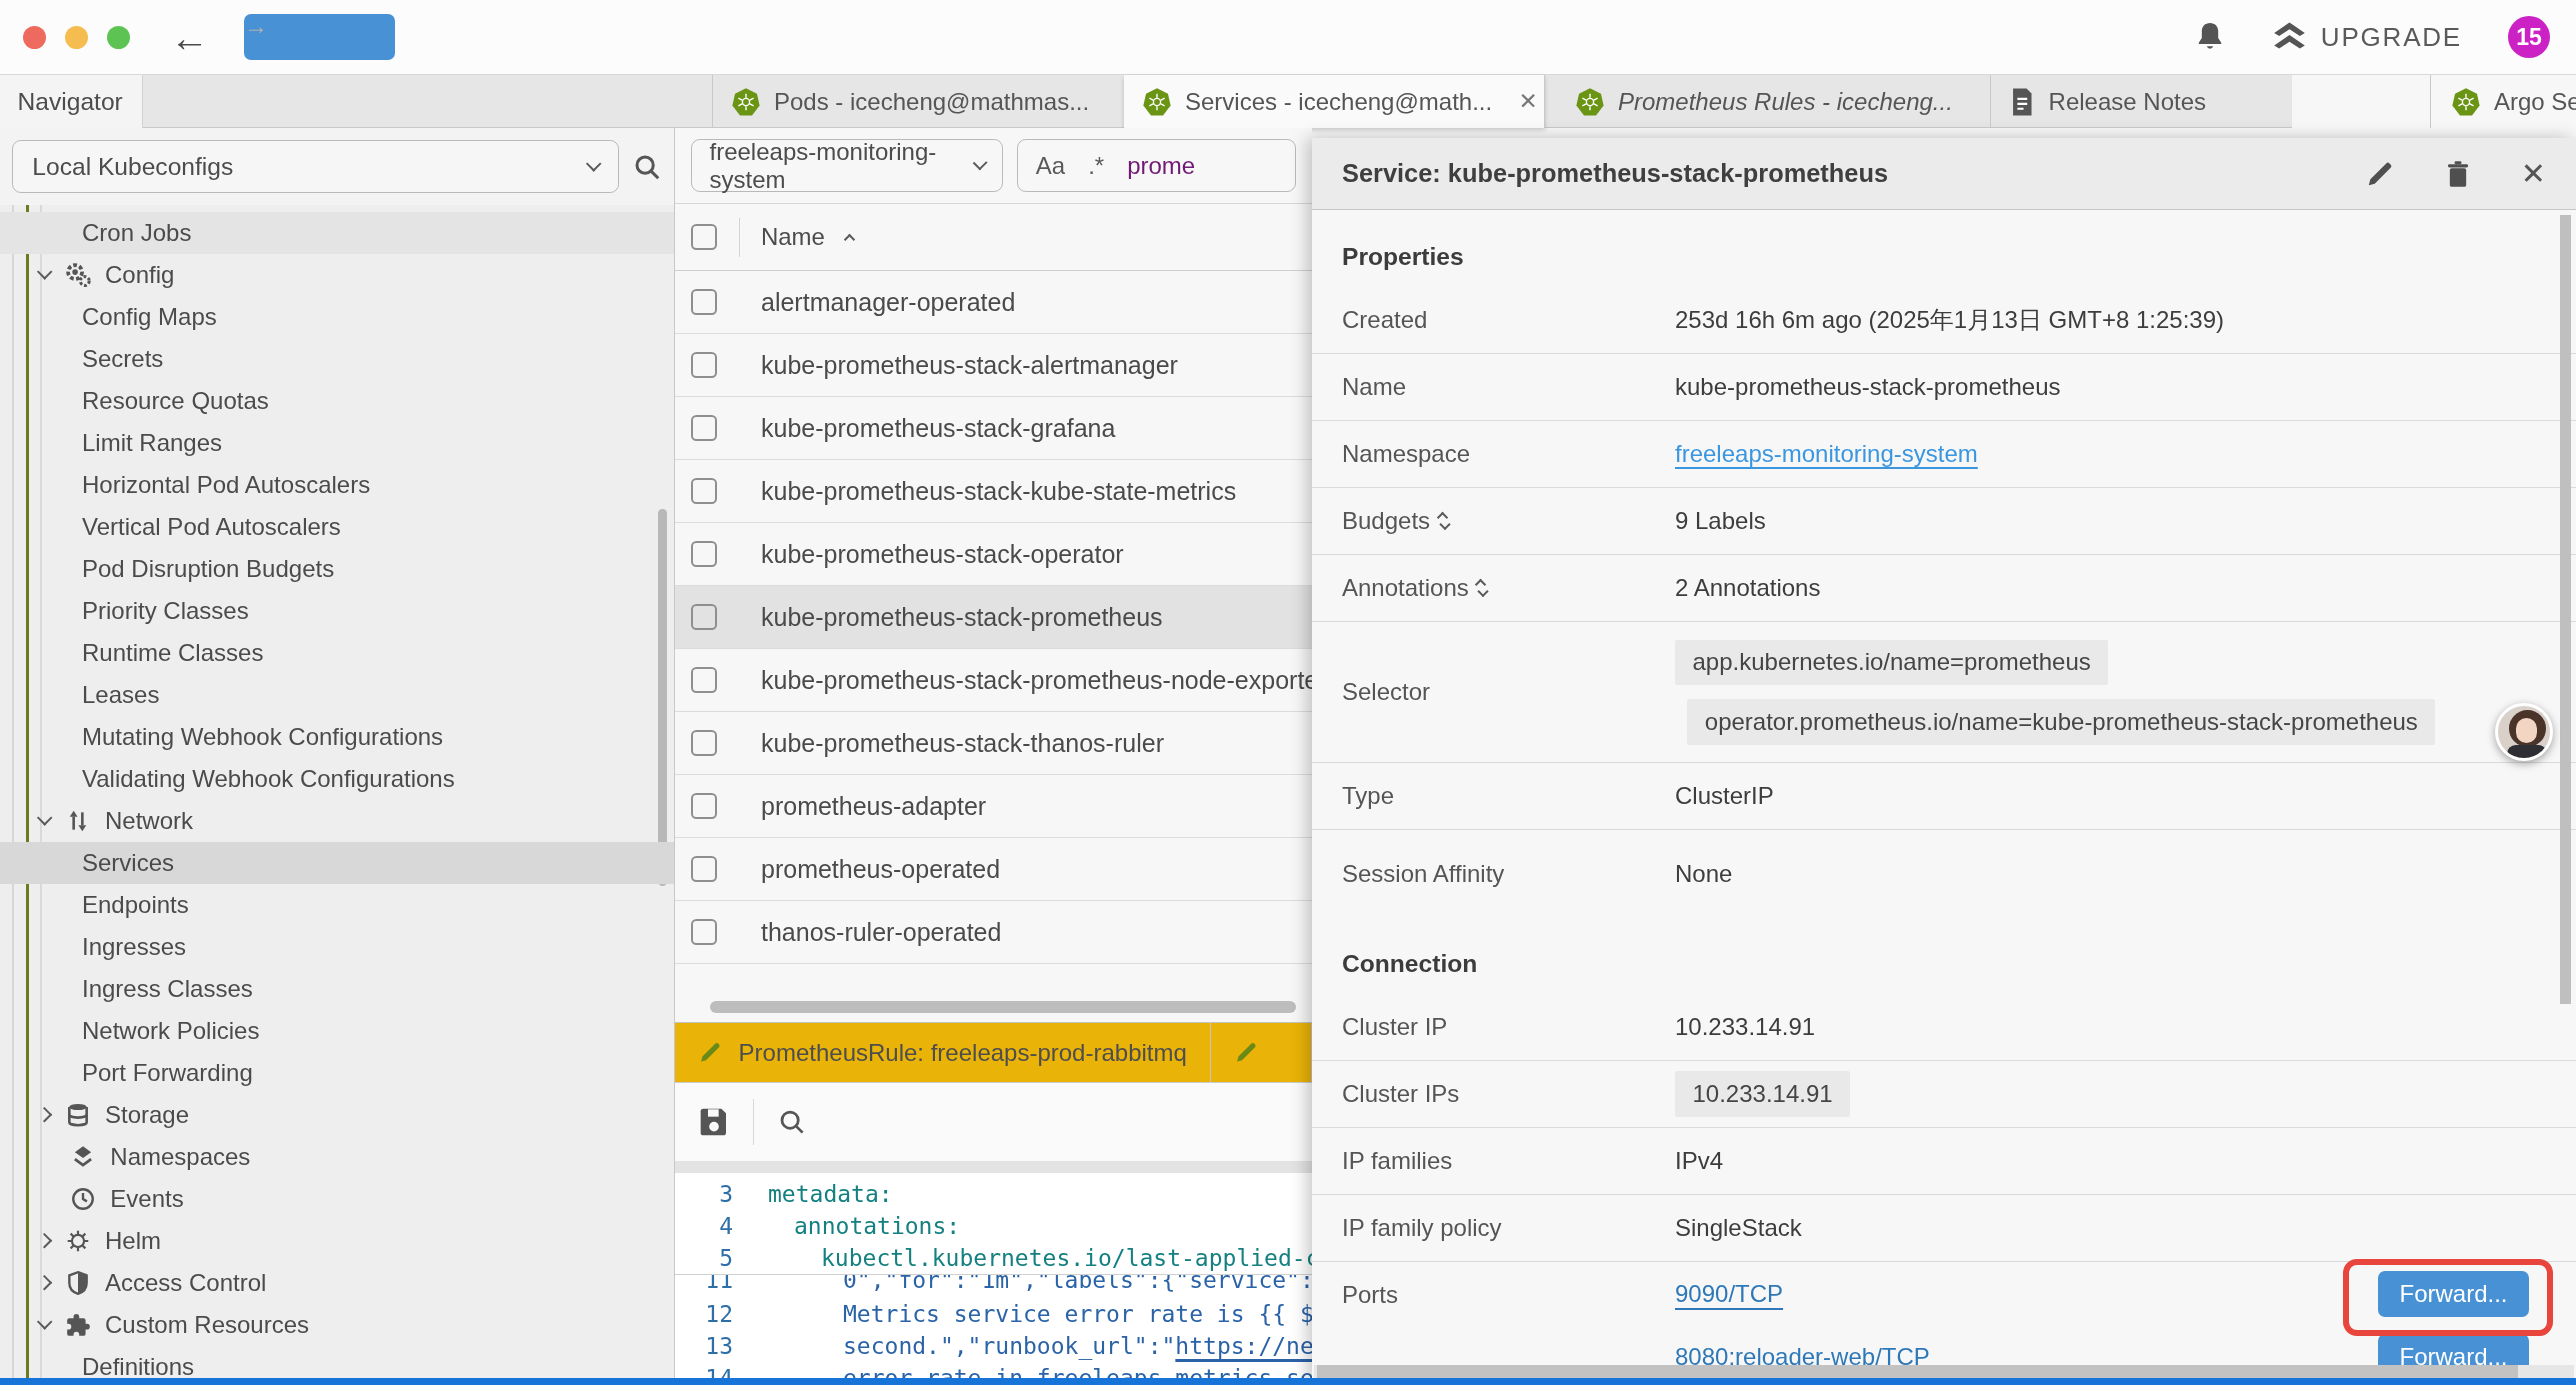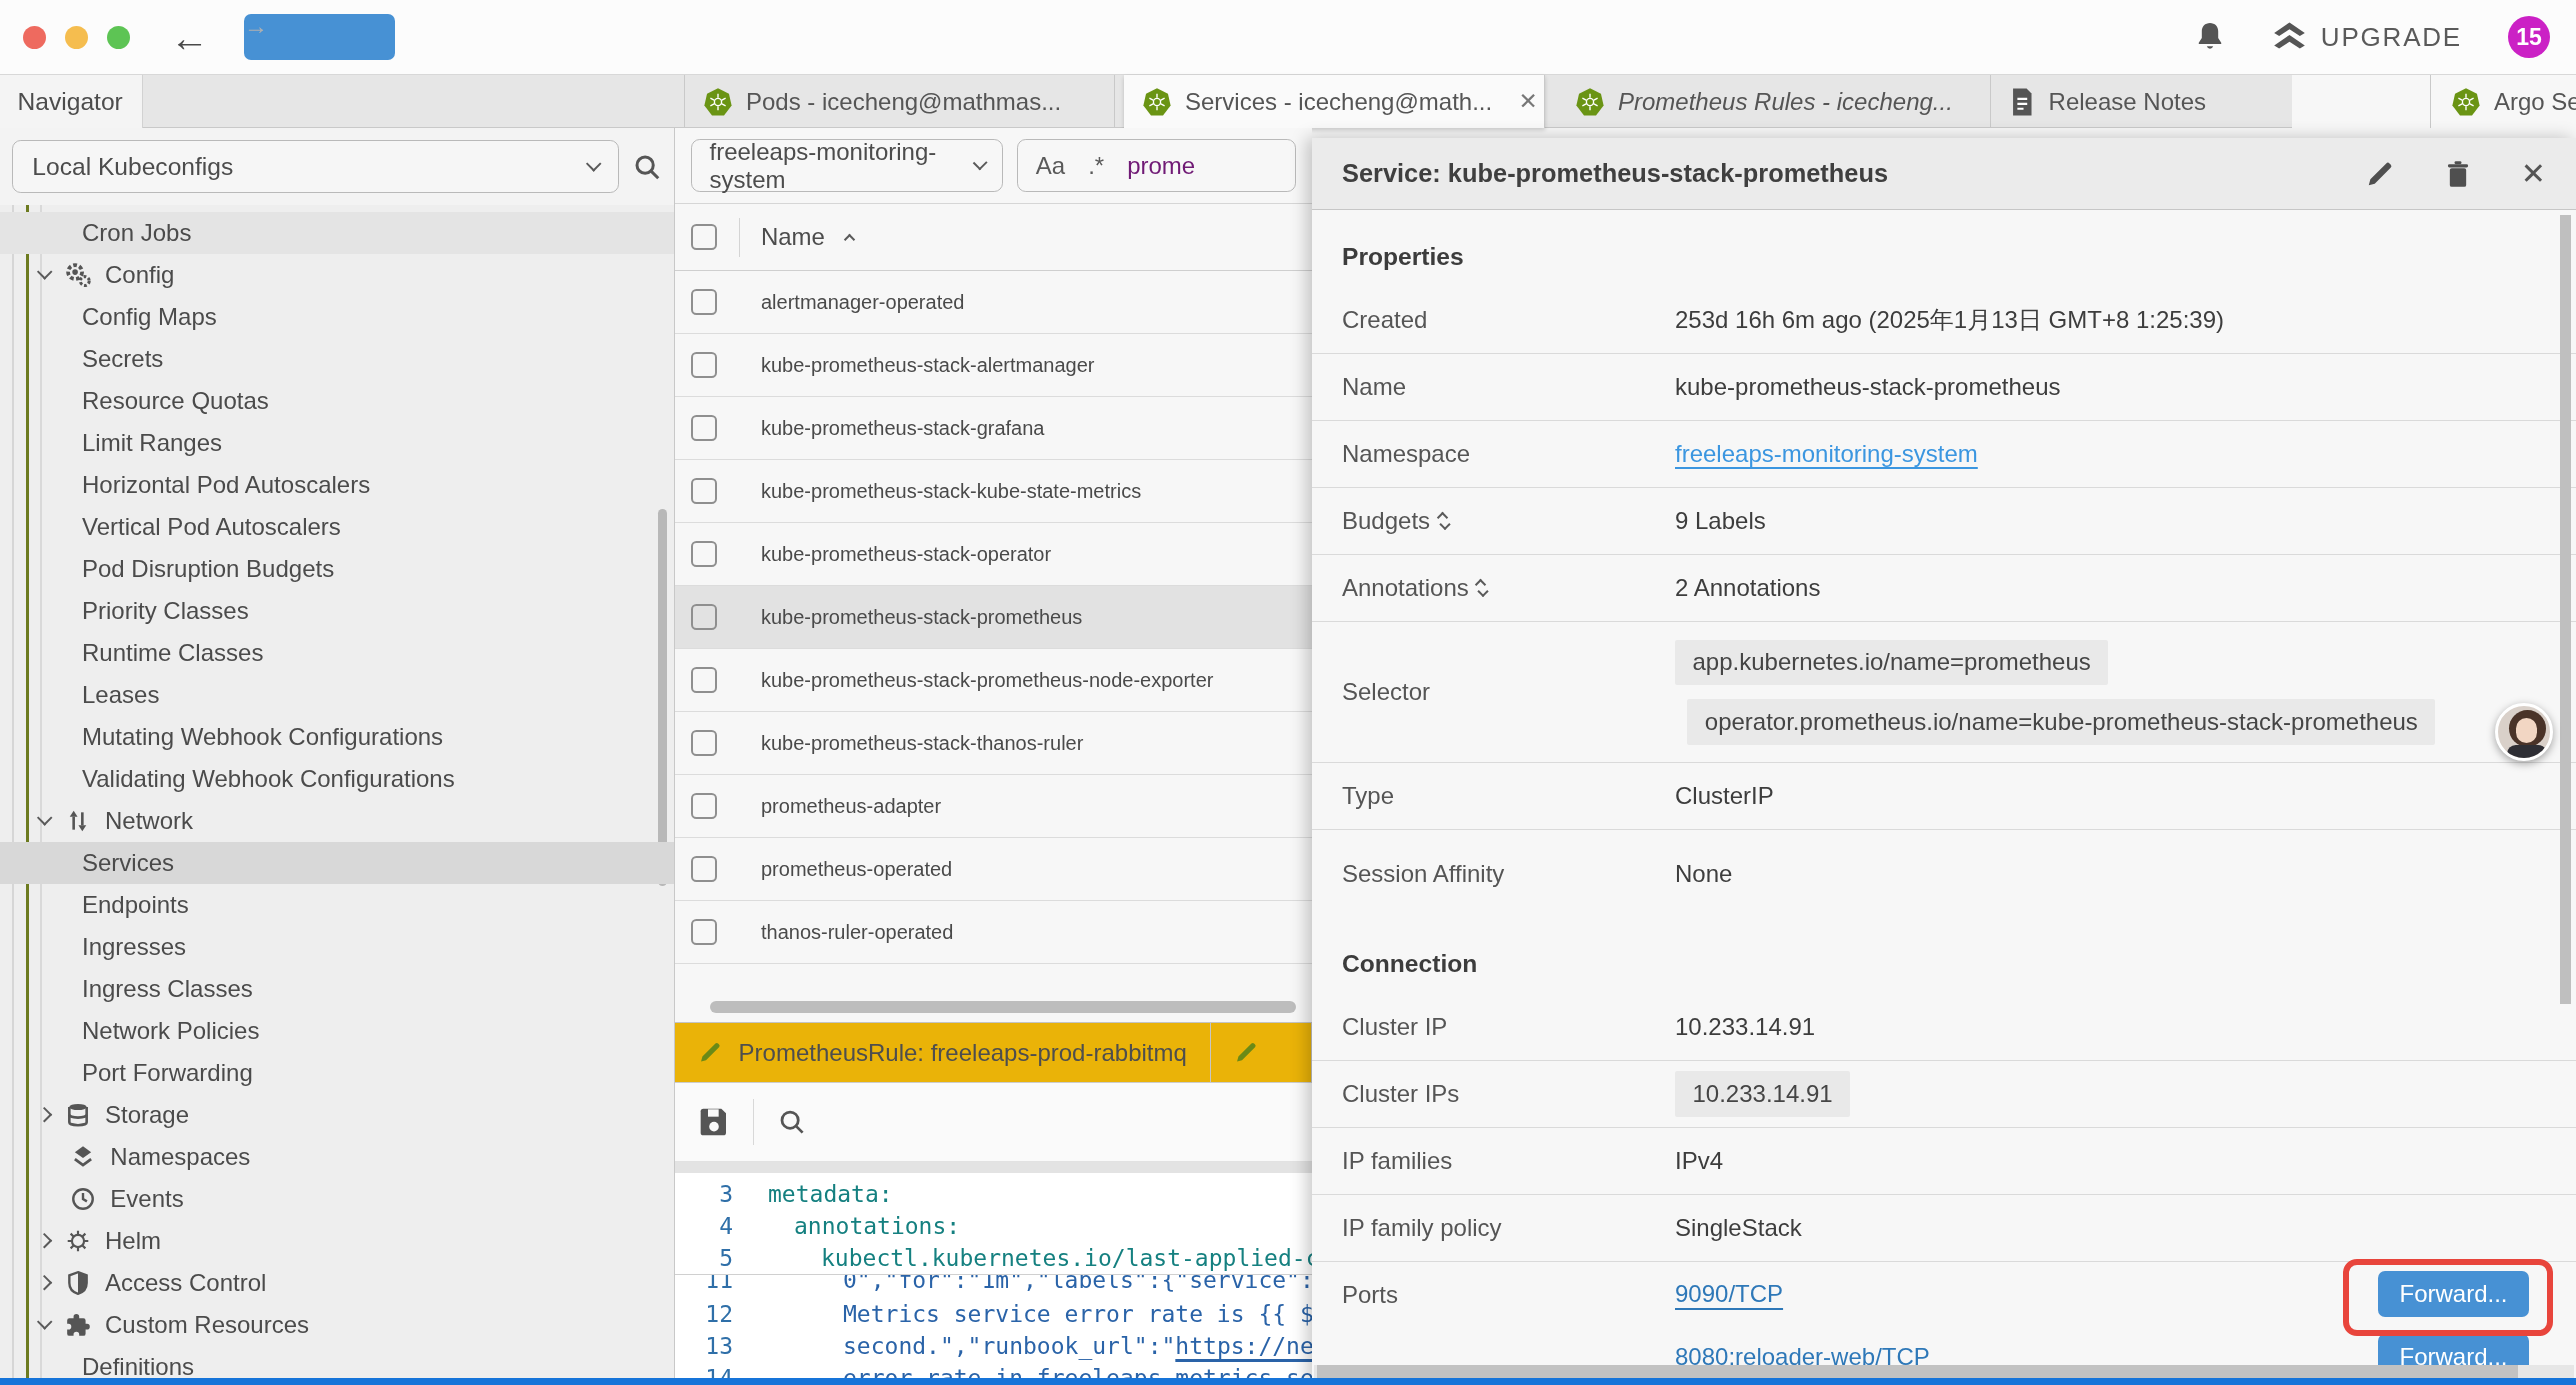--- a/index.html
+++ b/index.html
@@ -76,21 +76,21 @@
                display:flex; align-items:center; padding:0 17.5px; font-size:24px; color:#4c4c4c; background:#f7f7f7; }
   .ns-select .cv { margin-left:auto; }
   .filterbox { width:368px; height:53px; border:1.8px solid #b9b9b9; border-radius:8.8px; display:flex;
                align-items:center; gap:23px; padding:0 17.5px; font-size:24px; color:#5a5a5a; background:#f7f7f7; }
   .ftoggle { color:#5a5a5a; }
   .fquery { color:#701a75; }
   .lheader { height:68px; border-top:0.9px solid #d6d6d6; border-bottom:0.9px solid #cfcfcf;
              display:flex; align-items:center; padding-left:16px; font-size:24px; color:#4c4c4c; }
   .lheader .hdiv { width:0.9px; height:39px; background:#d4d4d4; margin:0 21px 0 22px; }
   .cb { width:26px; height:26px; border:2.6px solid #8f8f8f; border-radius:5.3px; flex:0 0 auto; background:transparent; }
-  .lrow { height:63px; display:flex; align-items:center; padding-left:16px; gap:44px; font-size:20px;
+  .lrow { height:63px; display:flex; align-items:center; padding-left:16px; gap:44px; font-size:25px;
           color:#4a4a4a; border-bottom:0.9px solid #dcdcdc; white-space:nowrap; overflow:hidden; }
   .lrow.sel { background:#e2e2e2; }
   .hscroll { position:absolute; left:35px; top:873px; width:586px; height:12.3px; background:#bdbdbd;
              border-radius:6.1px; }
 
   
   .editor { position:absolute; left:0; top:894px; width:637px; height:363px; border-top:0.9px solid #c4c4c4;
             background:#fff; }
   .etabs { height:60px; background:#eab308; border-bottom:0.9px solid #cccccc; display:flex; }
   .etab { display:flex; align-items:center; gap:16px; padding:0 23px; font-size:24px; color:#4e4e4e;
@@ -188,21 +188,21 @@
       </span>
       <span class="badge">15</span>
     </div>
   </header>
 
   <div class="tabstrip">
     <div class="navigator-tab">
       <span>Navigator</span>
     </div>
 
-    <div class="tab first" style="left:684px; width:431px;">
+    <div class="tab first" style="left:712px; width:431px;">
       <span class="k8s-ic">
         <svg width="28" height="30" viewBox="0 0 24 26">
             <polygon points="12,1 21.5,5.8 23.8,16 17.2,24.6 6.8,24.6 0.2,16 2.5,5.8" fill="#6a9414"></polygon>
             <g stroke="#fff" stroke-width="1.2" fill="none">
               <circle cx="12" cy="13" r="3.1"></circle>
               <path d="M12 5.8v3.6M12 16.6v3.6M5.4 9.7l3.6 1.9M15 14.4l3.6 1.9M5.4 16.3l3.6-1.9M15 11.6l3.6-1.9"></path>
             </g>
           </svg>
       </span>
       <span class="tab-label">Pods - icecheng@mathmas...</span>

